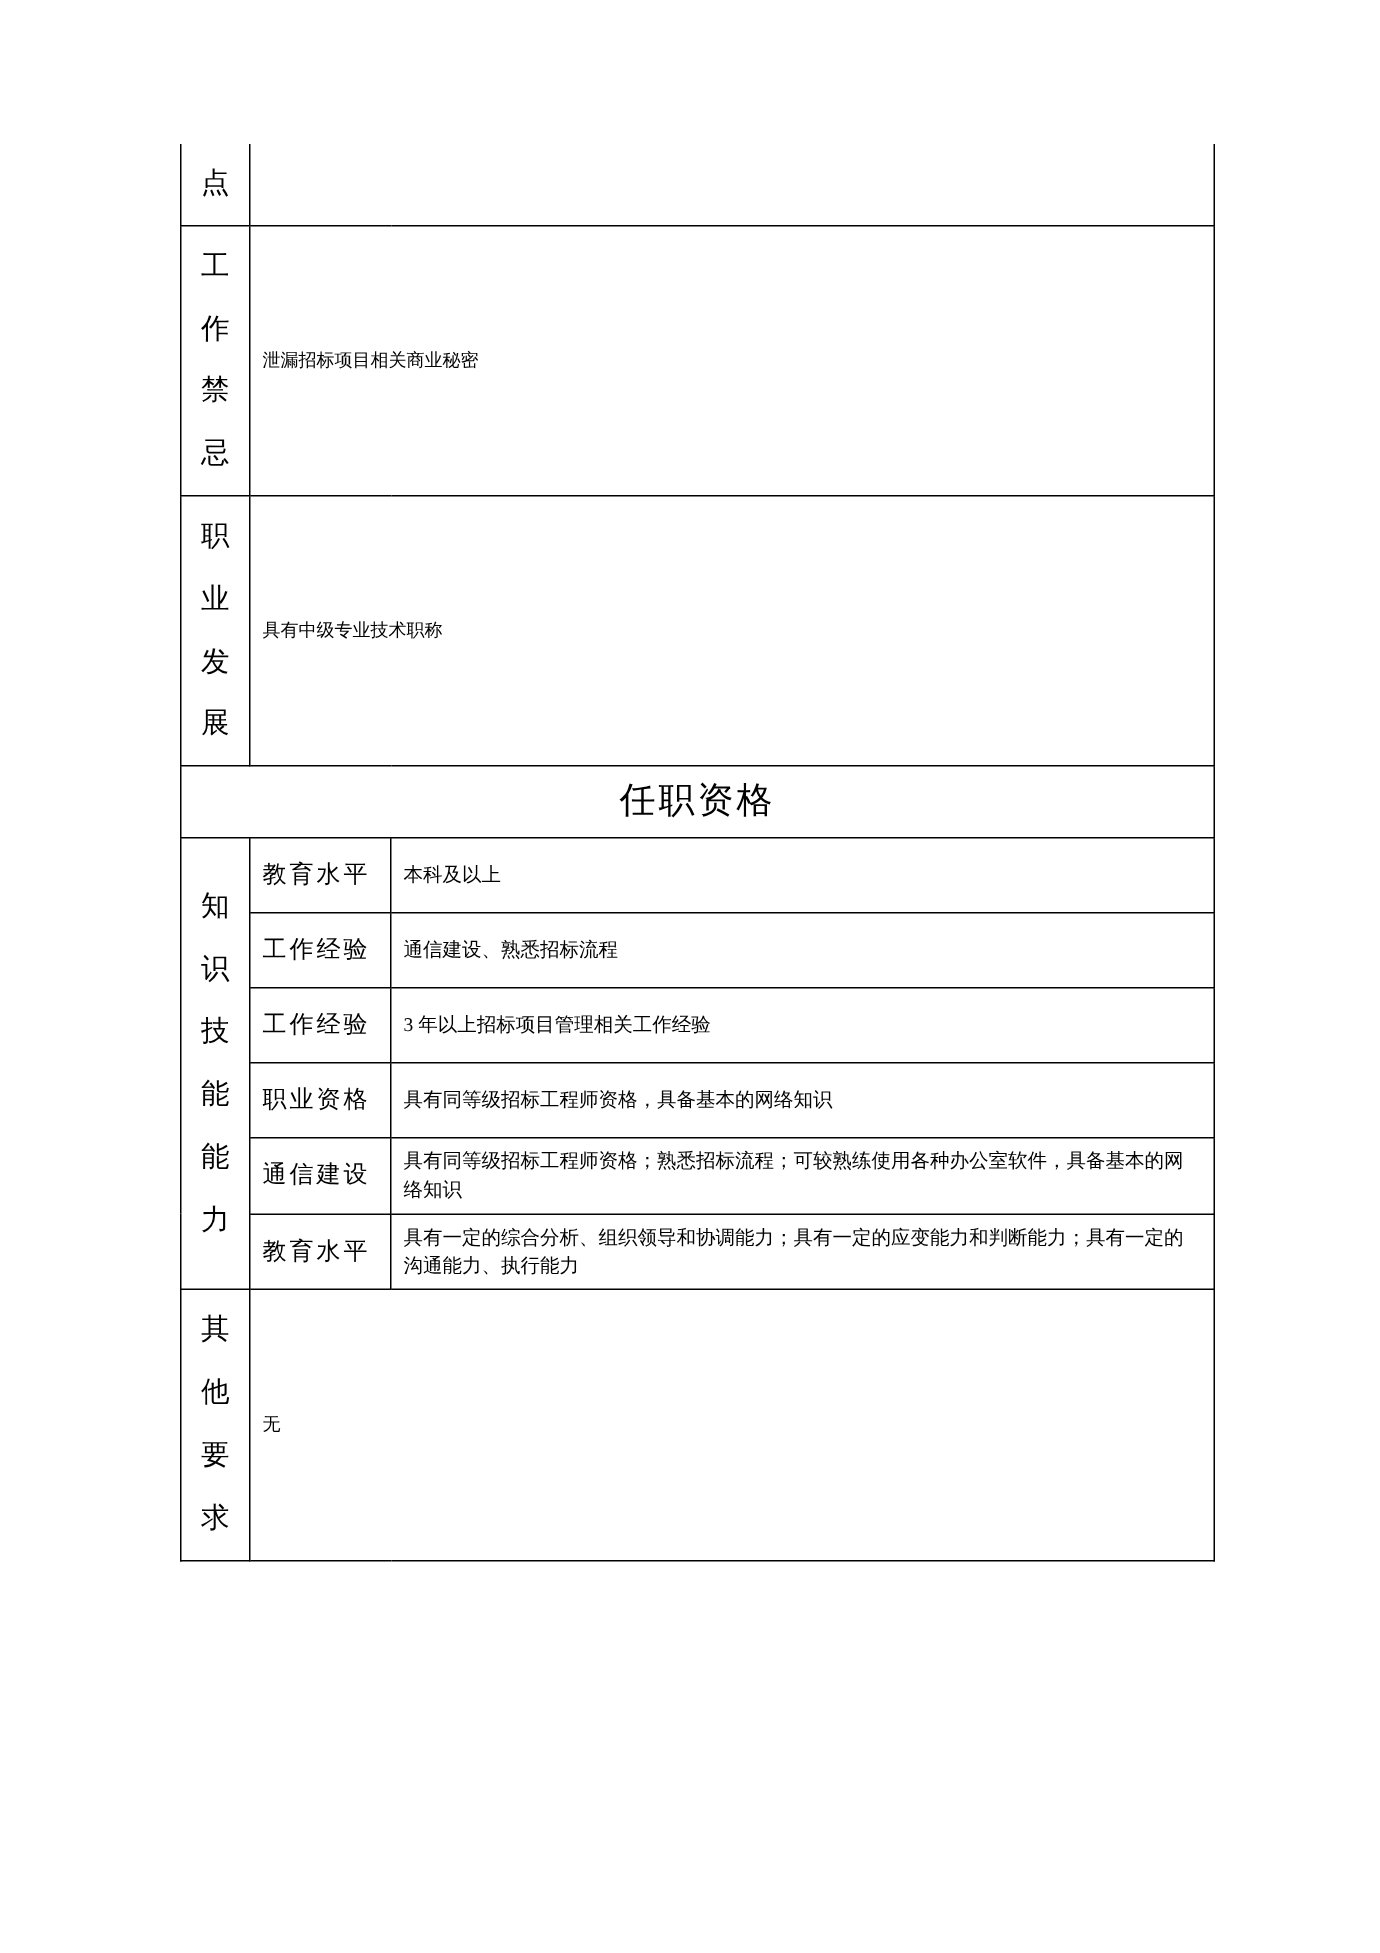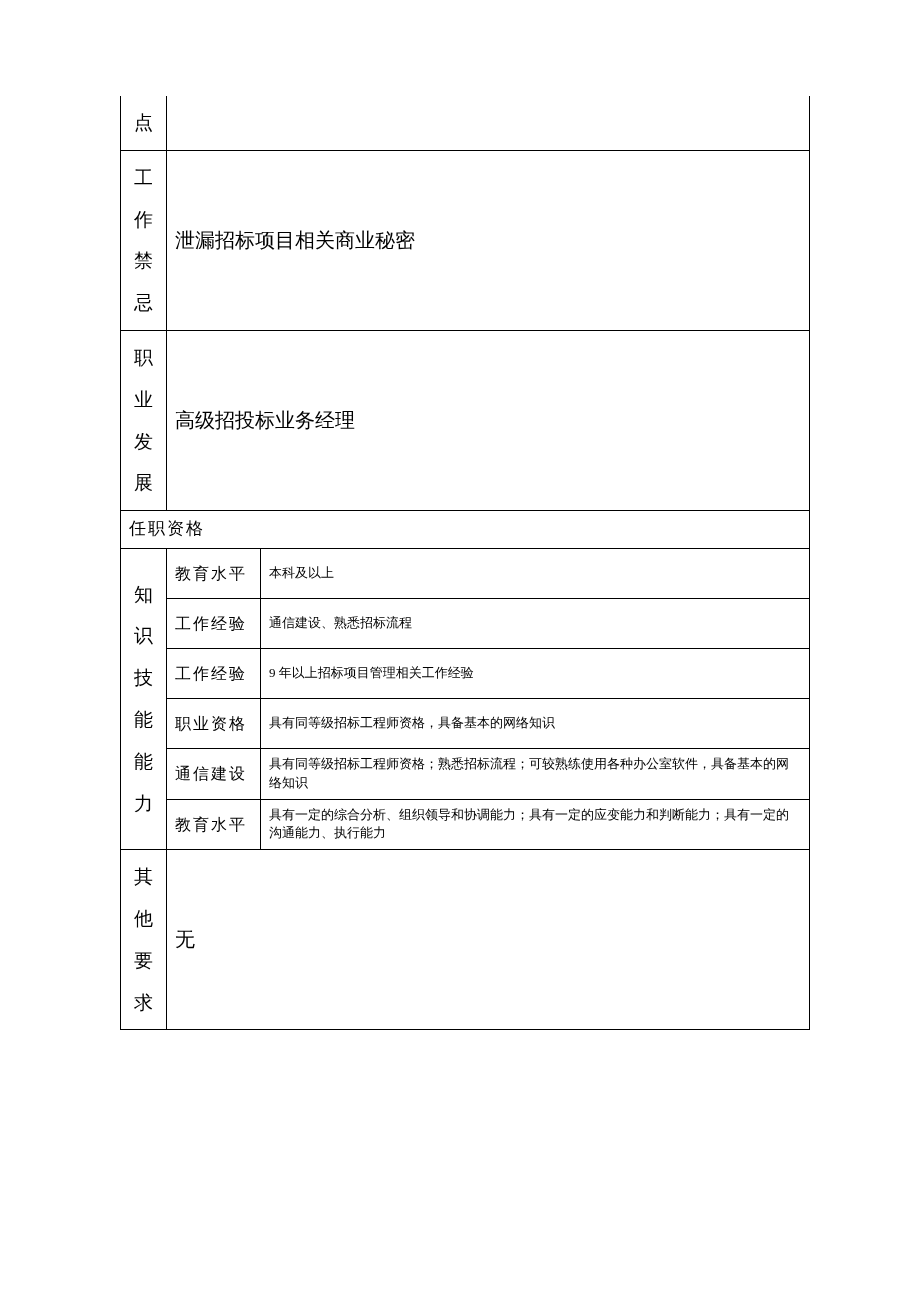--- a/index.html
+++ b/index.html
@@ -40,28 +40,28 @@
     font-size: 19px;
     padding-top: 14px;
     padding-bottom: 14px;
   }
   td.vlabel .vchar {
     display: block;
     line-height: 2.2;
   }
   
   td.wide {
-    font-size: 20px;
+    font-size: 12px;
     padding-left: 10px;
     margin-left: 48px;
   }
   
   td.section-header {
-    text-align: left;
-    font-size: 17px;
+    text-align: center;
+    font-size: 24px;
     padding: 10px 0;
     letter-spacing: 2px;
   }
   
   td.qlabel {
     width: 94px;
     text-align: left;
     white-space: nowrap;
     padding-left: 10px;
     font-size: 16px;
@@ -101,21 +101,21 @@
       <td class="wide" colspan="2">泄漏招标项目相关商业秘密</td>
     </tr>
 
     <tr class="h-tall">
       <td class="vlabel">
         <span class="vchar">职</span>
         <span class="vchar">业</span>
         <span class="vchar">发</span>
         <span class="vchar">展</span>
       </td>
-      <td class="wide" colspan="2">高级招投标业务经理</td>
+      <td class="wide" colspan="2">具有中级专业技术职称</td>
     </tr>
 
     <tr>
       <td class="section-header" colspan="3">任职资格</td>
     </tr>
 
     <tr class="h-med">
       <td class="vlabel" rowspan="6">
         <span class="vchar">知</span>
         <span class="vchar">识</span>
@@ -126,21 +126,21 @@
       </td>
       <td class="qlabel">教育水平</td>
       <td class="qval">本科及以上</td>
     </tr>
     <tr class="h-med">
       <td class="qlabel">工作经验</td>
       <td class="qval">通信建设、熟悉招标流程</td>
     </tr>
     <tr class="h-med">
       <td class="qlabel">工作经验</td>
-      <td class="qval">9 年以上招标项目管理相关工作经验</td>
+      <td class="qval">3 年以上招标项目管理相关工作经验</td>
     </tr>
     <tr class="h-med">
       <td class="qlabel">职业资格</td>
       <td class="qval">具有同等级招标工程师资格，具备基本的网络知识</td>
     </tr>
     <tr class="h-med">
       <td class="qlabel">通信建设</td>
       <td class="qval">具有同等级招标工程师资格；熟悉招标流程；可较熟练使用各种办公室软件，具备基本的网络知识</td>
     </tr>
     <tr class="h-med">

